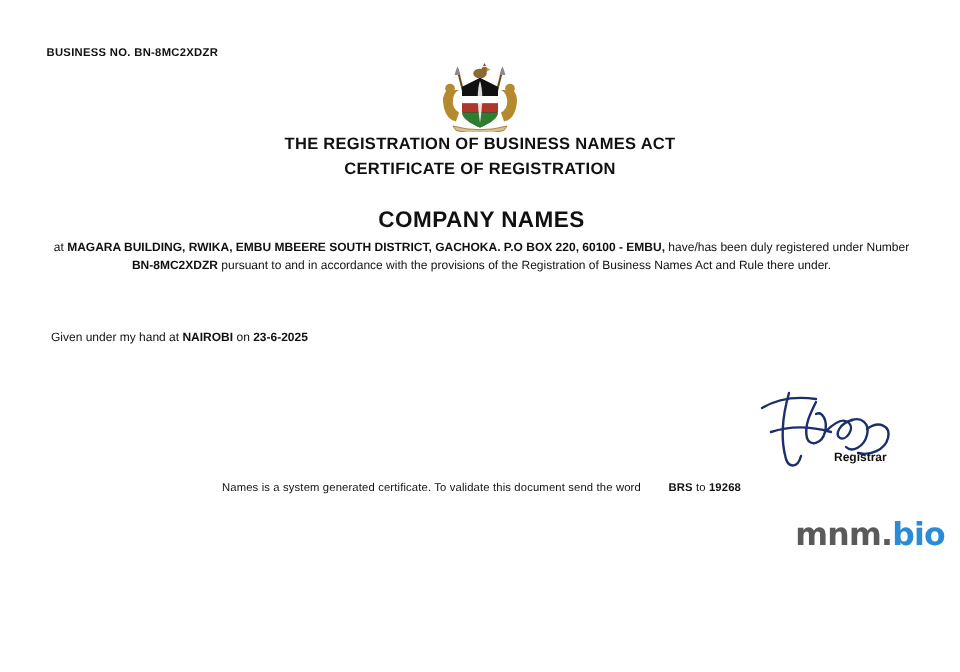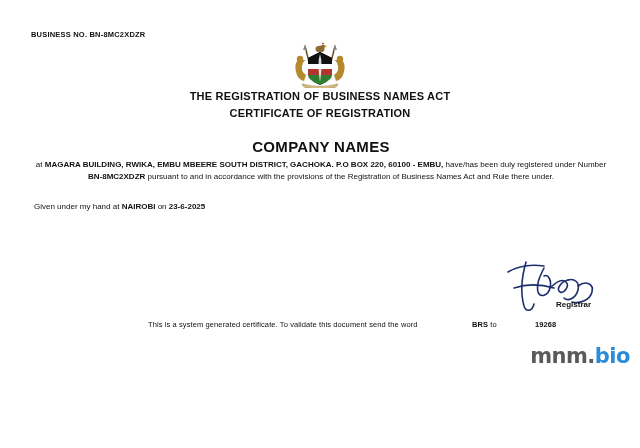--- a/index.html
+++ b/index.html
@@ -94,21 +94,21 @@
     line-height: 1.55;
     margin-top: 4px;
     color: #111;
     text-align: center;
   }
   .address-para .b {
     font-weight: bold;
   }
   .given-line {
     font-size: 8px;
-    margin-top: 18px;
+    margin-top: 36px;
     color: #111;
   }
   .given-line .b {
     font-weight: bold;
   }
 
   
   .signature {
     position: absolute;
     left: 500px;
@@ -128,21 +128,20 @@
   .footer-note {
     position: absolute;
     left: 148px;
     top: 320px;
     font-size: 7.5px;
     color: #111;
     letter-spacing: 0.1px;
   }
   .footer-note .b {
     font-weight: bold;
-    margin-left: 36px;
   }
   .footer-note .gap {
     display: inline-block;
     width: 14px;
   }
 
   
   .watermark {
     position: absolute;
     right: 10px;
@@ -232,21 +231,21 @@
         <path d="M50 30 C 56 24, 62 20, 66 24 C 70 28, 64 36, 60 34 C 56 32, 60 24, 68 22"></path>
         <path d="M68 22 C 74 20, 80 24, 78 32 C 76 40, 68 44, 64 40"></path>
         <path d="M78 28 C 86 22, 94 26, 92 34 C 90 42, 80 46, 72 44"></path>
         <path d="M14 30 C 26 26, 40 26, 54 30"></path>
       </g>
     </svg>
   </div>
   <div class="registrar-label">Registrar</div>
 
   <div class="footer-note">
-    <span>This is a system generated certificate.  To validate this document send the word</span>
+    <span>Names is a system generated certificate.  To validate this document send the word</span>
     <span class="gap"></span>
     <span class="b">BRS</span>
     <span>to</span>
     <span class="b">19268</span>
   </div>
 
   <div class="watermark">
     <span class="mnm">mnm</span><span class="dot">.</span><span class="bio">bio</span>
   </div>
 

